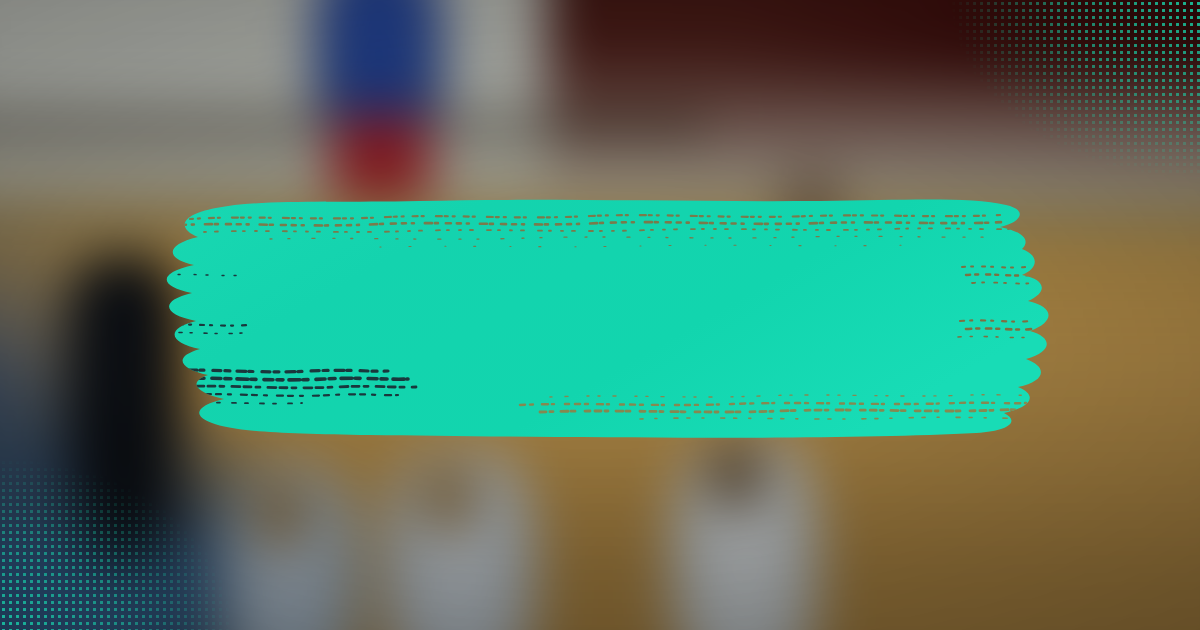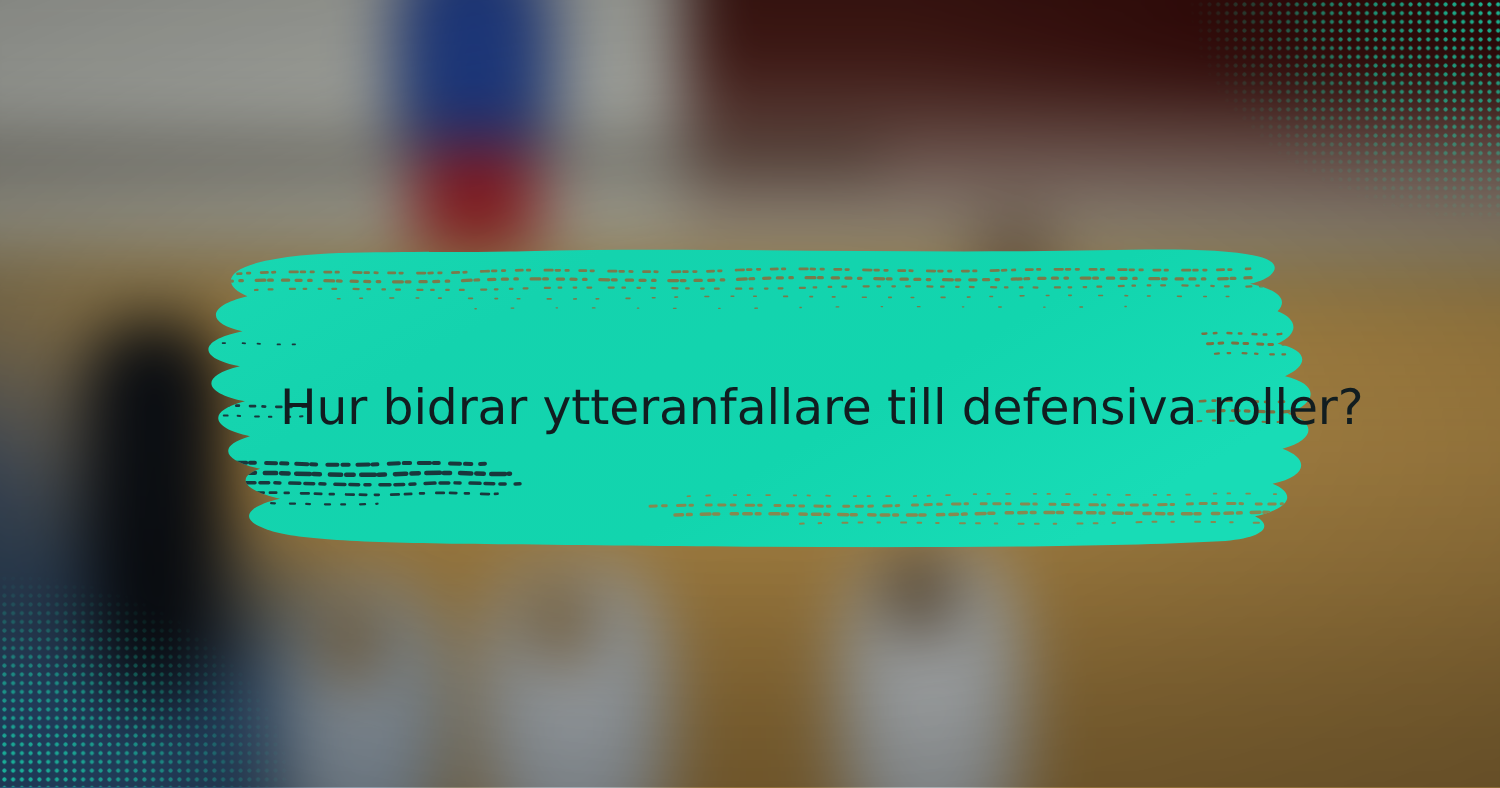--- a/index.html
+++ b/index.html
@@ -343,16 +343,15 @@
           <path d="M842,92 C866,90 888,94 906,92" stroke-width="2.0" stroke-dasharray="3 6 2 9"></path>
           <path d="M846,100 C872,98 894,102 910,100" stroke-width="2.4" stroke-dasharray="4 5 3 8"></path>
           <path d="M852,108 C876,106 898,110 912,108" stroke-width="1.8" stroke-dasharray="3 7 2 10"></path>
           <path d="M840,146 C868,144 892,148 910,146" stroke-width="2.2" stroke-dasharray="4 6 2 9"></path>
           <path d="M846,154 C874,152 896,156 912,154" stroke-width="2.6" stroke-dasharray="5 5 3 7"></path>
           <path d="M838,162 C868,160 894,164 910,162" stroke-width="1.6" stroke-dasharray="3 9 2 12"></path>
         </g>
       </g>
     </svg>
 
-    <div class="headline">Hur bidrar ytteranfallare till defensiva roller?</div>
   </div>
 
 </div>
 
 </body></html>

